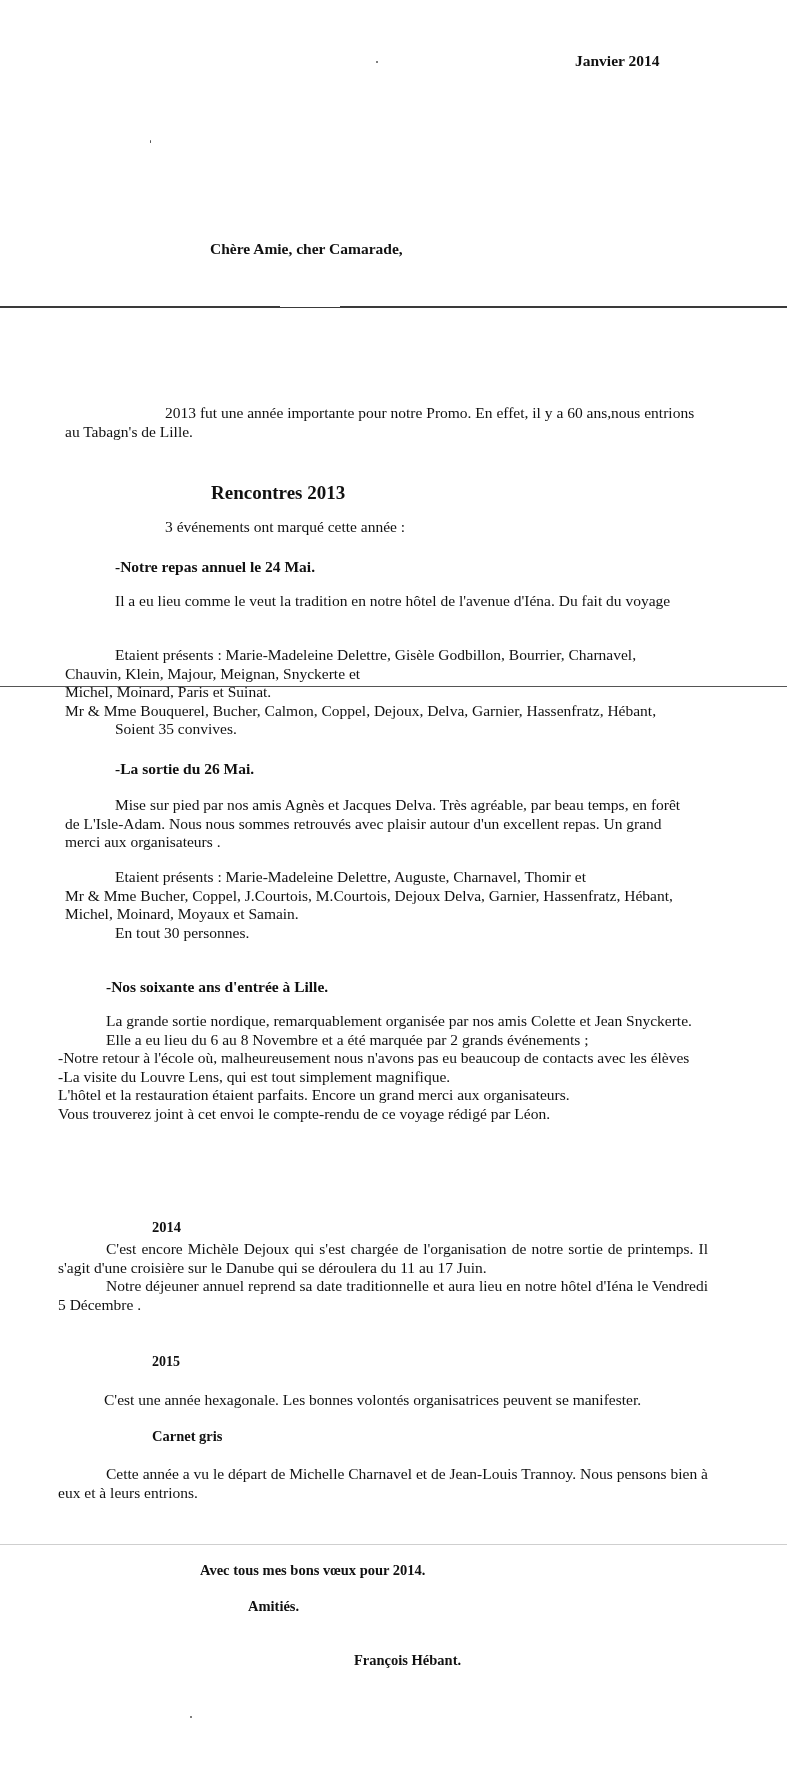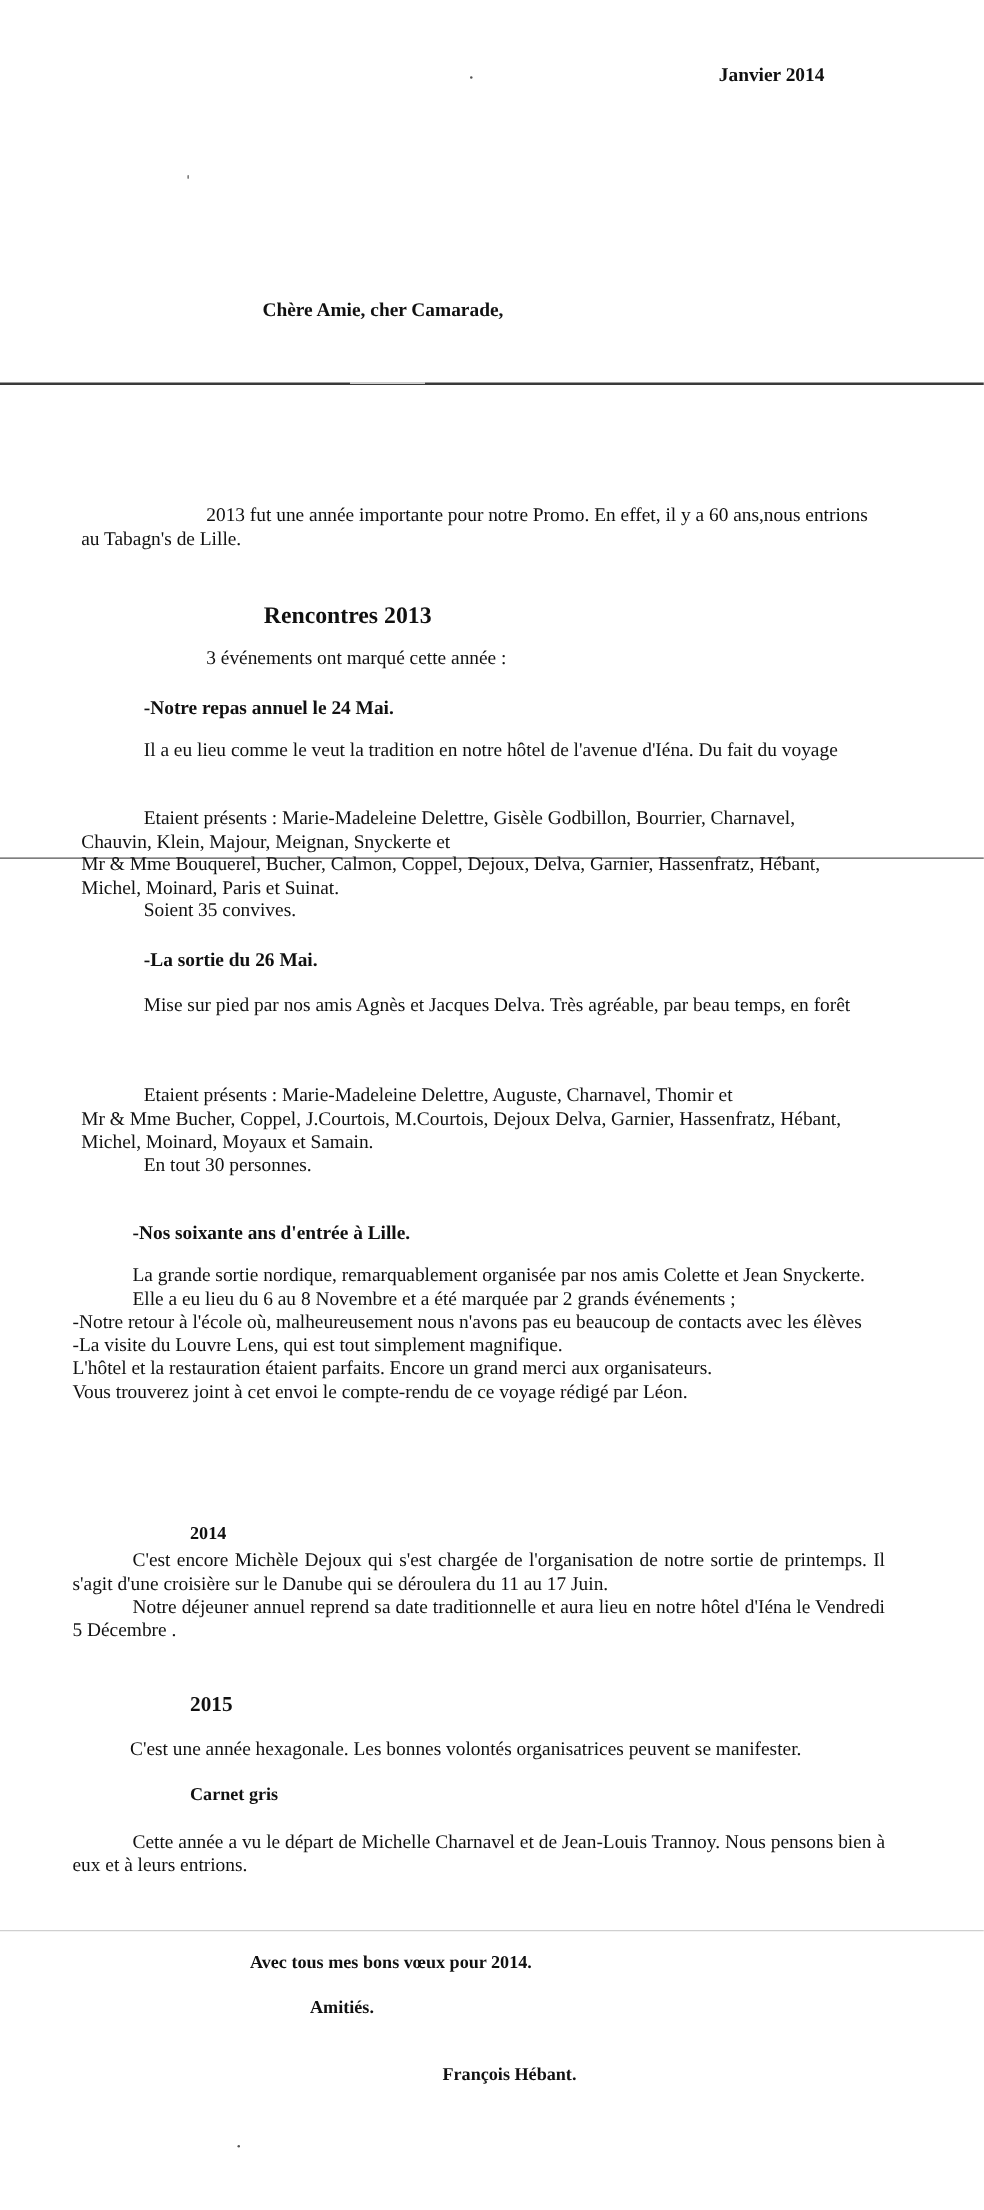--- a/index.html
+++ b/index.html
@@ -41,28 +41,30 @@
 <div class="abs bold" style="left:211px;top:482px;font-size:19px;">Rencontres 2013</div>
 <div class="abs" style="left:165px;top:518px;">3 événements ont marqué cette année :</div>
 
 <div class="abs bold" style="left:115px;top:558px;text-align:center;">-Notre repas annuel le 24 Mai.</div>
 <div class="abs line" style="left:65px;top:592px;width:690px;">
   <p style="padding-left:50px;">Il a eu lieu comme le veut la tradition en notre hôtel de l'avenue d'Iéna. Du fait du  voyage</p>
 </div>
 <div class="abs line" style="left:65px;top:646px;width:700px;">
   <p style="padding-left:50px;">Etaient présents : Marie-Madeleine Delettre, Gisèle Godbillon, Bourrier, Charnavel,</p>
   <p>Chauvin, Klein, Majour, Meignan, Snyckerte et</p>
+  <p>Michel, Moinard, Paris et Suinat.</p>
   <p>Mr &amp; Mme Bouquerel, Bucher, Calmon, Coppel, Dejoux, Delva, Garnier, Hassenfratz, Hébant,</p>
-  <p>Michel, Moinard, Paris et Suinat.</p>
   <p style="padding-left:50px;">Soient 35 convives.</p>
 </div>
 
 <div class="abs bold" style="left:115px;top:760px;">-La sortie du 26 Mai.</div>
 <div class="abs line" style="left:65px;top:796px;width:700px;">
   <p style="padding-left:50px;">Mise sur pied par nos amis Agnès et Jacques Delva. Très agréable, par beau temps, en forêt</p>
+  <p>de L'Isle-Adam. Nous nous sommes retrouvés avec plaisir autour d'un excellent repas. Un grand</p>
+  <p>merci aux organisateurs .</p>
 </div>
 <div class="abs line" style="left:65px;top:868px;width:710px;">
   <p style="padding-left:50px;">Etaient présents : Marie-Madeleine Delettre, Auguste, Charnavel, Thomir et</p>
   <p>Mr  &amp; Mme Bucher, Coppel, J.Courtois, M.Courtois, Dejoux Delva, Garnier, Hassenfratz, Hébant,</p>
   <p>Michel, Moinard, Moyaux et Samain.</p>
   <p style="padding-left:50px;">En tout 30 personnes.</p>
 </div>
 
 <div class="abs bold" style="left:106px;top:978px;">-Nos soixante ans d'entrée à Lille.</div>
 <div class="abs line" style="left:58px;top:1012px;width:650px;">
@@ -73,21 +75,21 @@
   <p>L'hôtel et la restauration étaient parfaits. Encore un grand merci aux organisateurs.</p>
   <p>Vous trouverez joint à cet envoi le compte-rendu de ce voyage rédigé par Léon.</p>
 </div>
 
 <div class="abs bold" style="left:152px;top:1204px;font-size:14.5px;margin-top:15px;">2014</div>
 <div class="abs line" style="left:58px;top:1240px;width:650px;">
   <p class="justify indent">C'est encore Michèle Dejoux qui s'est chargée de l'organisation de notre sortie de printemps. Il s'agit d'une croisière sur le Danube qui se déroulera du 11 au 17 Juin.</p>
   <p class="justify indent">Notre déjeuner annuel reprend sa date traditionnelle et aura lieu en notre hôtel d'Iéna le Vendredi 5 Décembre .</p>
 </div>
 
-<div class="abs bold" style="left:152px;top:1354px;font-size:17px;">2015</div>
+<div class="abs bold" style="left:152px;top:1354px;font-size:14px;">2015</div>
 <div class="abs" style="left:104px;top:1391px;">C'est une année hexagonale. Les bonnes volontés organisatrices peuvent se manifester.</div>
 
 <div class="abs bold" style="left:152px;top:1428px;font-size:14.5px;">Carnet gris</div>
 <div class="abs line" style="left:58px;top:1465px;width:650px;">
   <p class="justify indent">Cette année a vu le départ de Michelle Charnavel et de Jean-Louis Trannoy. Nous pensons bien à eux et à leurs entrions.</p>
 </div>
 
 <div class="abs bold" style="left:200px;top:1562px;font-size:14.5px;">Avec tous mes bons vœux pour 2014.</div>
 <div class="abs bold" style="left:248px;top:1598px;font-size:14.5px;">Amitiés.</div>
 <div class="abs bold" style="left:354px;top:1652px;font-size:14.5px;">François Hébant.</div>

